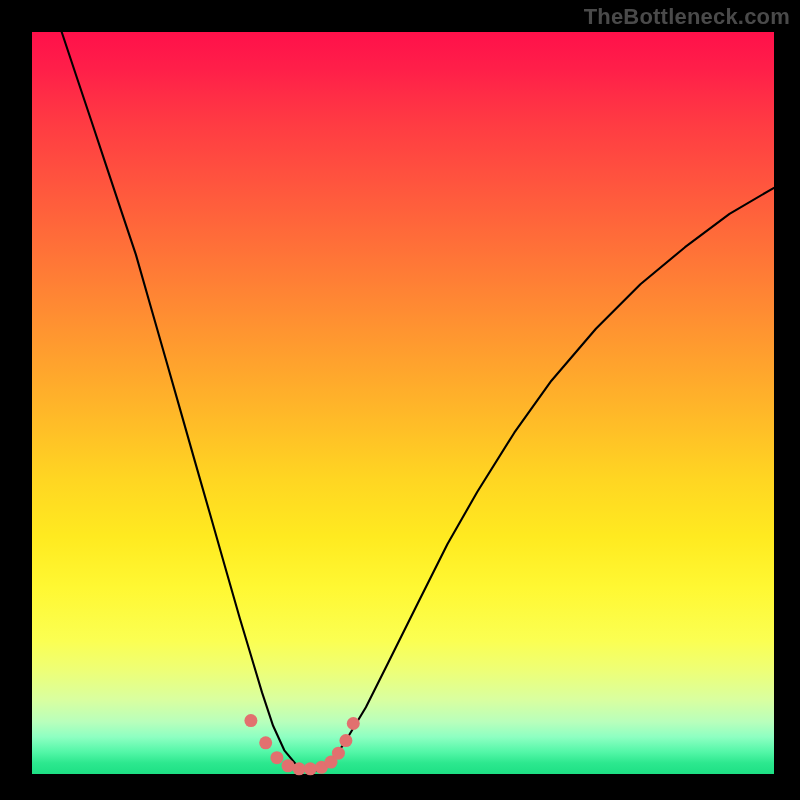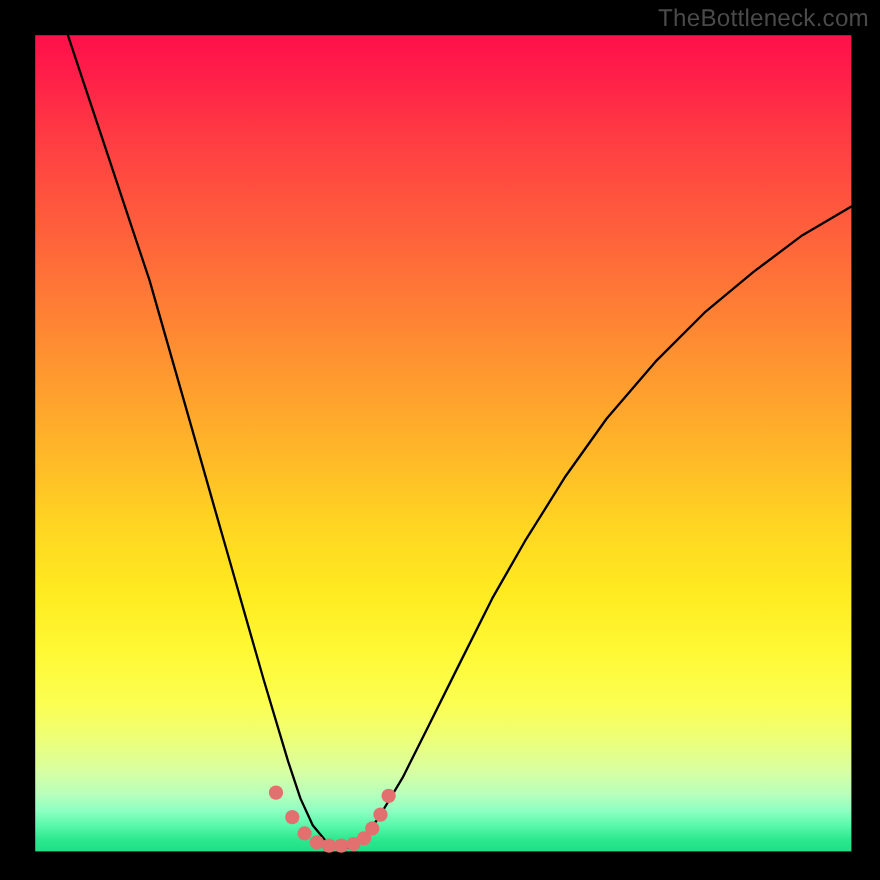--- a/index.html
+++ b/index.html
@@ -39,21 +39,21 @@
       #54f7a8 97%,
       #2de88f 98.5%,
       #1de084 100%
     );
   }
   .watermark {
     position: absolute;
     right: 10px;
     color: #4a4a4a;
     font-family: Arial, Helvetica, sans-serif;
-    font-weight: 400;
+    font-weight: 700;
     letter-spacing: 0.2px;
     user-select: none;
   }
   svg.curve {
     position: absolute;
     top: 0;
     left: 0;
   }
 </style>
 </head>

